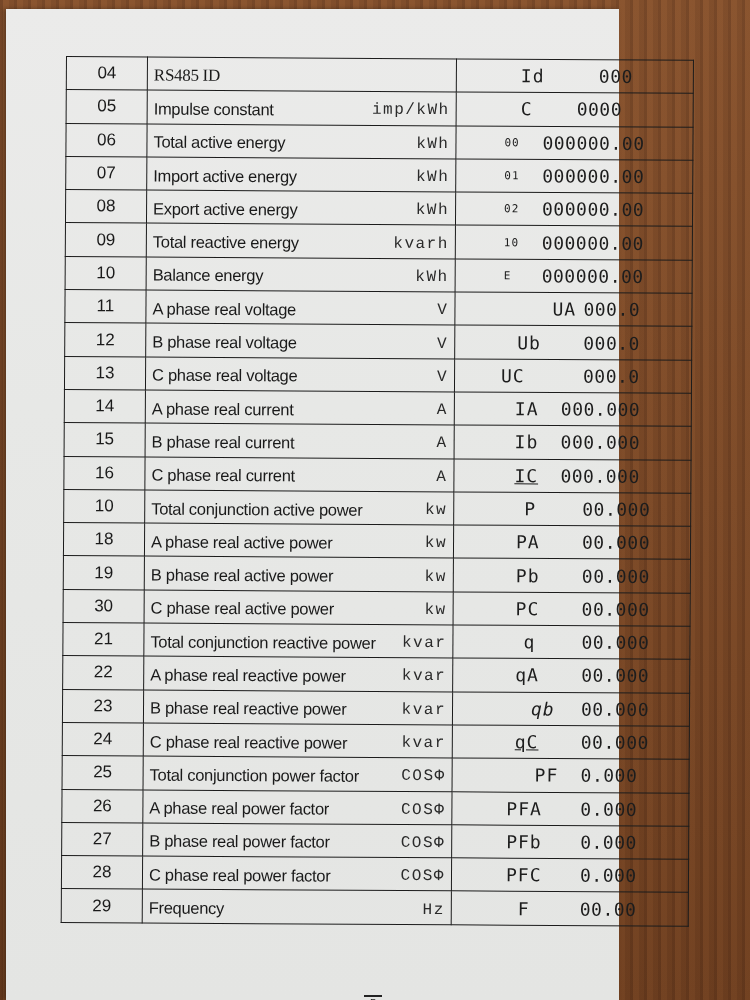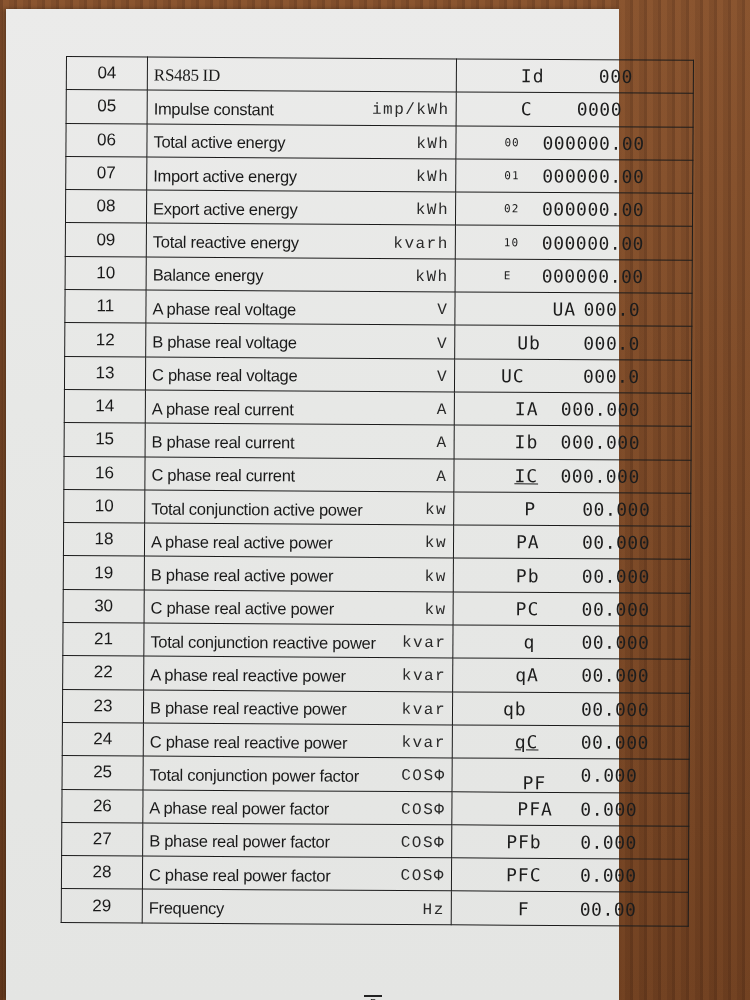--- a/index.html
+++ b/index.html
@@ -325,21 +325,21 @@
     </td>
   </tr>
 
   <tr>
     <td class="num">23</td>
     <td class="desc">
       <span class="label">B phase real reactive power</span>
       <span class="unit">kvar</span>
     </td>
     <td class="disp">
-      <span class="code" style="left: 50px;">qb</span>
+      <span class="code" style="left: 78px; font-style: italic;">qb</span>
       <span class="val" style="left: 128px;">00.000</span>
     </td>
   </tr>
 
   <tr>
     <td class="num">24</td>
     <td class="desc">
       <span class="label">C phase real reactive power</span>
       <span class="unit">kvar</span>
     </td>
@@ -349,33 +349,33 @@
     </td>
   </tr>
 
   <tr>
     <td class="num">25</td>
     <td class="desc">
       <span class="label">Total conjunction power factor</span>
       <span class="unit">COSΦ</span>
     </td>
     <td class="disp">
-      <span class="code" style="left: 70px; margin-top: 8px;">PF</span>
+      <span class="code" style="left: 82px;">PF</span>
       <span class="val" style="left: 128px;">0.000</span>
     </td>
   </tr>
 
   <tr>
     <td class="num">26</td>
     <td class="desc">
       <span class="label">A phase real power factor</span>
       <span class="unit">COSΦ</span>
     </td>
     <td class="disp">
-      <span class="code" style="left: 65px;">PFA</span>
+      <span class="code" style="left: 54px;">PFA</span>
       <span class="val" style="left: 128px;">0.000</span>
     </td>
   </tr>
 
   <tr>
     <td class="num">27</td>
     <td class="desc">
       <span class="label">B phase real power factor</span>
       <span class="unit">COSΦ</span>
     </td>

